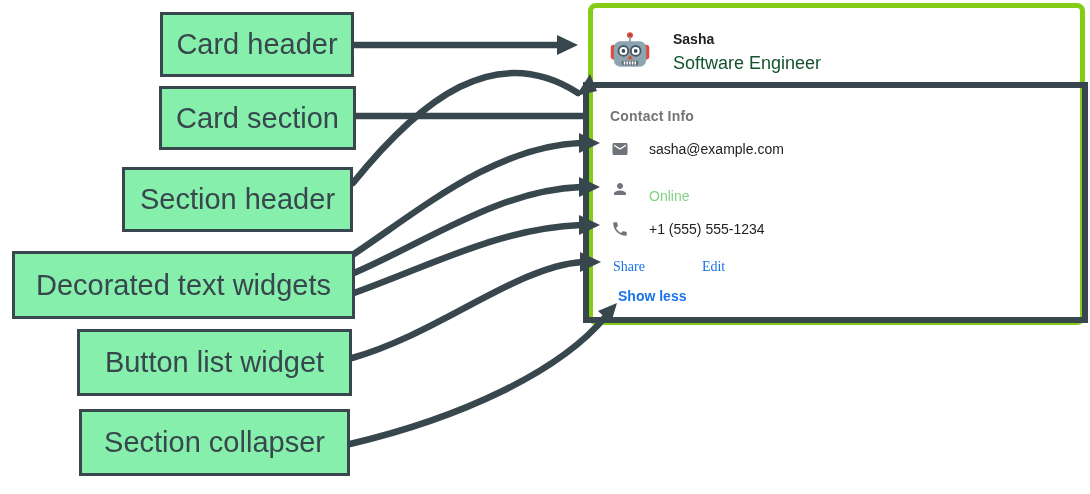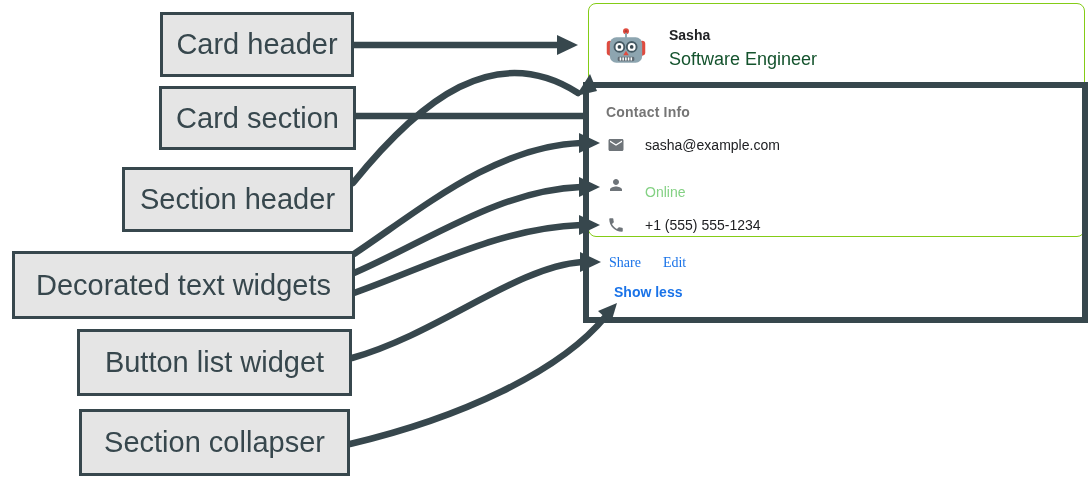--- a/index.html
+++ b/index.html
@@ -3,61 +3,61 @@
 <meta charset="utf-8">
 <style>
   * { margin: 0; padding: 0; box-sizing: border-box; }
   html, body { width: 1090px; height: 494px; background: #ffffff; font-family: "Liberation Sans", sans-serif; }
   .stage { position: relative; width: 1090px; height: 494px; overflow: hidden; }
 
   
   .label-box {
     position: absolute;
     display: flex; align-items: center; justify-content: center;
-    background: #e5e5e5;
+    background: #86efac;
     border: 3.5px solid #37474d;
     color: #37474d;
     font-size: 29px;
     line-height: 1;
     white-space: nowrap;
     z-index: 3;
   }
   #lb-card-header   { left: 160px; top: 12px;  width: 194px; height: 65px; }
   #lb-card-section  { left: 159px; top: 86px;  width: 197px; height: 64px; }
   #lb-section-header{ left: 122px; top: 167px; width: 231px; height: 65px; }
   #lb-decorated     { left: 12px;  top: 251px; width: 343px; height: 68px; }
   #lb-button-list   { left: 77px;  top: 329px; width: 275px; height: 67px; }
   #lb-collapser     { left: 79px;  top: 409px; width: 271px; height: 67px; }
 
   
   .card {
-    position: absolute; left: 588px; top: 3px; width: 497px; height: 234px;
+    position: absolute; left: 588px; top: 3px; width: 497px; height: 322px;
     background: #ffffff;
-    border: 1px solid #84cc16;
+    border: 5px solid #84cc16;
     border-radius: 8px;
     z-index: 1;
   }
   .card-header { position: absolute; left: 0; top: 0; width: 100%; height: 82px; }
   .avatar { position: absolute; left: 16px; top: 21px; width: 42px; height: 42px; }
   .card-title    { position: absolute; left: 80px; top: 23px; font-size: 14px; font-weight: 600; color: #202124; }
   .card-subtitle { position: absolute; left: 80px; top: 45px; font-size: 18px; font-weight: 400; color: #14532d; }
 
   .section-header-text { position: absolute; left: 17px; top: 100px; font-size: 14px; font-weight: 600; color: #757575; letter-spacing: .2px; }
 
   .dt-row { position: absolute; left: 17px; display: flex; align-items: center; height: 20px; }
   .dt-row .icon { width: 20px; height: 20px; display: flex; align-items: center; justify-content: center; }
   .dt-row .txt  { margin-left: 19px; font-size: 14px; color: #202124; text-align: center; }
   #row-email  { top: 131px; }
   #row-online { top: 171px; }
   #row-phone  { top: 211px; }
   #row-online .txt { color: #84d184; margin-top: 14px; }
 
   .btn-row { position: absolute; left: 20px; top: 251px; display: flex; }
   .text-btn { font-size: 14px; font-weight: 500; color: #1a73e8; cursor: pointer; background: none; border: none; font-family: Liberation Serif, serif; padding: 0; }
-  #btn-edit { margin-left: 22px; }
+  #btn-edit { margin-left: 57px; }
   .collapser-btn { position: absolute; left: 25px; top: 280px; font-size: 14px; font-weight: 700; color: #1a73e8; cursor: pointer; background: none; border: none; font-family: inherit; padding: 0; }
 
   
   svg.overlay { position: absolute; left: 0; top: 0; width: 1090px; height: 494px; z-index: 2; pointer-events: none; }
 </style>
 </head>
 <body>
 
 <div class="stage">
 

